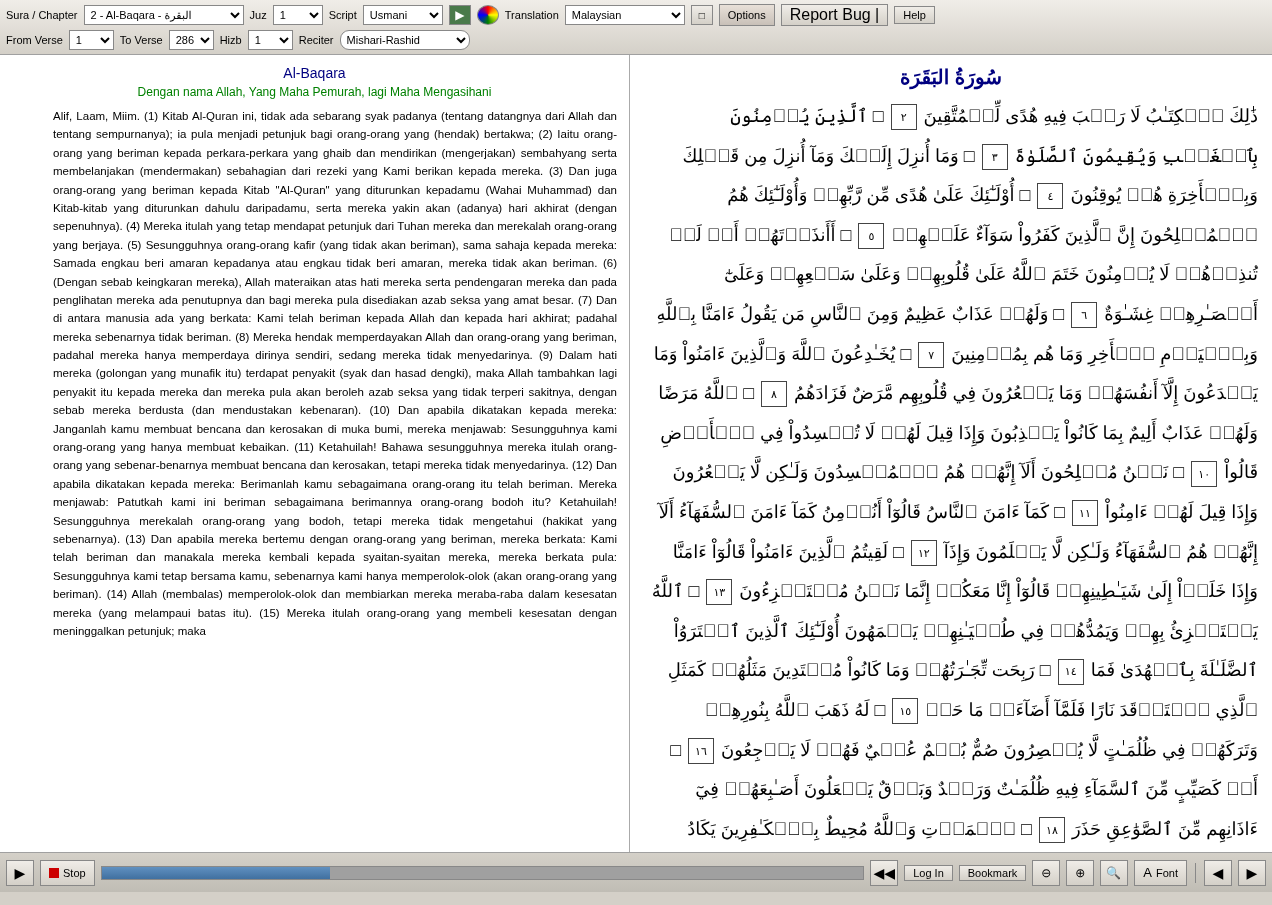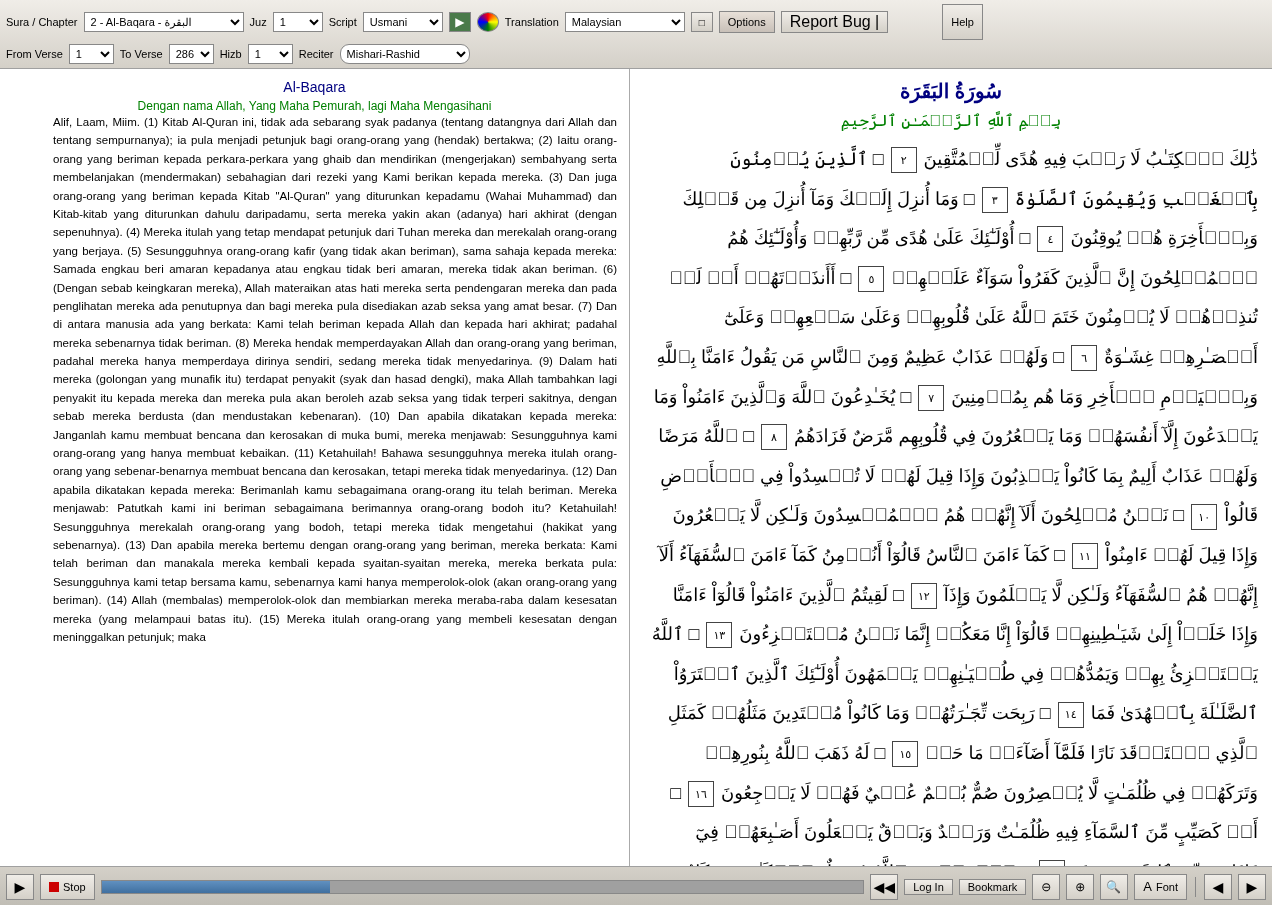--- a/index.html
+++ b/index.html
@@ -53,24 +53,23 @@
       border: 1px solid #888;
       font-size: 16px;
       height: 22px;
       padding: 0 8px;
       cursor: pointer;
     }
     .help-btn {
       background: linear-gradient(to bottom, #f0ede8, #d4d0c8);
       border: 1px solid #888;
       font-size: 11px;
-      height: 36px;
-      padding: 0 8px;
-      cursor: pointer;
-      margin-left: 48px;
+      height: 18px;
+      padding: 0 8px;
+      cursor: pointer;
     }
     .options-btn {
       background: linear-gradient(to bottom, #e8e0d8, #c8c0b8);
       border: 1px solid #888;
       font-size: 11px;
       height: 22px;
       padding: 0 8px;
       cursor: pointer;
     }
 
@@ -94,20 +93,21 @@
       text-align: center;
       font-size: 14px;
       font-weight: normal;
       color: #000080;
       margin-bottom: 4px;
     }
     .left-pane-bismillah {
       text-align: center;
       font-size: 12px;
       color: #008000;
+      margin-bottom: 8px;
     }
     .left-pane-text {
       font-size: 11.5px;
       line-height: 1.6;
       color: #000;
       text-align: justify;
       margin-left: 41px;
     }
 
     
@@ -283,21 +283,20 @@
 <div class="main-area">
 
   <div class="left-pane">
     <div class="left-pane-title">Al-Baqara</div>
     <div class="left-pane-bismillah">Dengan nama Allah, Yang Maha Pemurah, lagi Maha Mengasihani</div>
     <div class="left-pane-text">Alif, Laam, Miim. (1) Kitab Al-Quran ini, tidak ada sebarang syak padanya (tentang datangnya dari Allah dan tentang sempurnanya); ia pula menjadi petunjuk bagi orang-orang yang (hendak) bertakwa; (2) Iaitu orang-orang yang beriman kepada perkara-perkara yang ghaib dan mendirikan (mengerjakan) sembahyang serta membelanjakan (mendermakan) sebahagian dari rezeki yang Kami berikan kepada mereka. (3) Dan juga orang-orang yang beriman kepada Kitab "Al-Quran" yang diturunkan kepadamu (Wahai Muhammad) dan Kitab-kitab yang diturunkan dahulu daripadamu, serta mereka yakin akan (adanya) hari akhirat (dengan sepenuhnya). (4) Mereka itulah yang tetap mendapat petunjuk dari Tuhan mereka dan merekalah orang-orang yang berjaya. (5) Sesungguhnya orang-orang kafir (yang tidak akan beriman), sama sahaja kepada mereka: Samada engkau beri amaran kepadanya atau engkau tidak beri amaran, mereka tidak akan beriman. (6) (Dengan sebab keingkaran mereka), Allah materaikan atas hati mereka serta pendengaran mereka dan pada penglihatan mereka ada penutupnya dan bagi mereka pula disediakan azab seksa yang amat besar. (7) Dan di antara manusia ada yang berkata: Kami telah beriman kepada Allah dan kepada hari akhirat; padahal mereka sebenarnya tidak beriman. (8) Mereka hendak memperdayakan Allah dan orang-orang yang beriman, padahal mereka hanya memperdaya dirinya sendiri, sedang mereka tidak menyedarinya. (9) Dalam hati mereka (golongan yang munafik itu) terdapat penyakit (syak dan hasad dengki), maka Allah tambahkan lagi penyakit itu kepada mereka dan mereka pula akan beroleh azab seksa yang tidak terperi sakitnya, dengan sebab mereka berdusta (dan mendustakan kebenaran). (10) Dan apabila dikatakan kepada mereka: Janganlah kamu membuat bencana dan kerosakan di muka bumi, mereka menjawab: Sesungguhnya kami orang-orang yang hanya membuat kebaikan. (11) Ketahuilah! Bahawa sesungguhnya mereka itulah orang-orang yang sebenar-benarnya membuat bencana dan kerosakan, tetapi mereka tidak menyedarinya. (12) Dan apabila dikatakan kepada mereka: Berimanlah kamu sebagaimana orang-orang itu telah beriman. Mereka menjawab: Patutkah kami ini beriman sebagaimana berimannya orang-orang bodoh itu? Ketahuilah! Sesungguhnya merekalah orang-orang yang bodoh, tetapi mereka tidak mengetahui (hakikat yang sebenarnya). (13) Dan apabila mereka bertemu dengan orang-orang yang beriman, mereka berkata: Kami telah beriman dan manakala mereka kembali kepada syaitan-syaitan mereka, mereka berkata pula: Sesungguhnya kami tetap bersama kamu, sebenarnya kami hanya memperolok-olok (akan orang-orang yang beriman). (14) Allah (membalas) memperolok-olok dan membiarkan mereka meraba-raba dalam kesesatan mereka (yang melampaui batas itu). (15) Mereka itulah orang-orang yang membeli kesesatan dengan meninggalkan petunjuk; maka</div>
   </div>
 
   <div class="right-pane">
     <div class="right-pane-title">سُورَةُ البَقَرَة</div>
-    <div class="right-pane-bismillah">بِسۡمِ ٱللَّهِ ٱلرَّحۡمَـٰنِ ٱلرَّحِيمِ</div>
     <div class="arabic-text">
       
     <span> ذَٰلِكَ ٱلۡكِتَـٰبُ لَا رَيۡبَ فِيهِ هُدًى لِّلۡمُتَّقِينَ <span style="display:inline-flex;align-items:center;justify-content:center;width:26px;height:26px;border:1px solid #444;font-size:11px;margin:0 2px;vertical-align:middle;">٢</span> □ </span><span> ٱلَّذِينَ يُؤۡمِنُونَ بِٱلۡغَيۡبِ وَيُقِيمُونَ ٱلصَّلَوٰةَ <span style="display:inline-flex;align-items:center;justify-content:center;width:26px;height:26px;border:1px solid #444;font-size:11px;margin:0 2px;vertical-align:middle;">٣</span> □ </span><span> وَمَا أُنزِلَ إِلَيۡكَ وَمَآ أُنزِلَ مِن قَبۡلِكَ وَبِٱلۡأَخِرَةِ هُمۡ يُوقِنُونَ <span style="display:inline-flex;align-items:center;justify-content:center;width:26px;height:26px;border:1px solid #444;font-size:11px;margin:0 2px;vertical-align:middle;">٤</span> □ </span><span> أُوْلَـٰٓئِكَ عَلَىٰ هُدًى مِّن رَّبِّهِمۡ وَأُوْلَـٰٓئِكَ هُمُ ٱلۡمُفۡلِحُونَ إِنَّ ٱلَّذِينَ كَفَرُواْ سَوَآءٌ عَلَيۡهِمۡ <span style="display:inline-flex;align-items:center;justify-content:center;width:26px;height:26px;border:1px solid #444;font-size:11px;margin:0 2px;vertical-align:middle;">٥</span> □ </span><span> أَأَنذَرۡتَهُمۡ أَمۡ لَمۡ تُنذِرۡهُمۡ لَا يُؤۡمِنُونَ خَتَمَ ٱللَّهُ عَلَىٰ قُلُوبِهِمۡ وَعَلَىٰ سَمۡعِهِمۡ وَعَلَىٰٓ أَبۡصَـٰرِهِمۡ غِشَـٰوَةٌ <span style="display:inline-flex;align-items:center;justify-content:center;width:26px;height:26px;border:1px solid #444;font-size:11px;margin:0 2px;vertical-align:middle;">٦</span> □ </span><span> وَلَهُمۡ عَذَابٌ عَظِيمٌ وَمِنَ ٱلنَّاسِ مَن يَقُولُ ءَامَنَّا بِٱللَّهِ وَبِٱلۡيَوۡمِ ٱلۡأَخِرِ وَمَا هُم بِمُؤۡمِنِينَ <span style="display:inline-flex;align-items:center;justify-content:center;width:26px;height:26px;border:1px solid #444;font-size:11px;margin:0 2px;vertical-align:middle;">٧</span> □ </span><span> يُخَـٰدِعُونَ ٱللَّهَ وَٱلَّذِينَ ءَامَنُواْ وَمَا يَخۡدَعُونَ إِلَّآ أَنفُسَهُمۡ وَمَا يَشۡعُرُونَ فِي قُلُوبِهِم مَّرَضٌ فَزَادَهُمُ <span style="display:inline-flex;align-items:center;justify-content:center;width:26px;height:26px;border:1px solid #444;font-size:11px;margin:0 2px;vertical-align:middle;">٨</span> □ </span><span> ٱللَّهُ مَرَضًا وَلَهُمۡ عَذَابٌ أَلِيمٌ بِمَا كَانُواْ يَكۡذِبُونَ وَإِذَا قِيلَ لَهُمۡ لَا تُفۡسِدُواْ فِي ٱلۡأَرۡضِ قَالُواْ <span style="display:inline-flex;align-items:center;justify-content:center;width:26px;height:26px;border:1px solid #444;font-size:11px;margin:0 2px;vertical-align:middle;">١٠</span> □ </span><span> نَحۡنُ مُصۡلِحُونَ أَلَآ إِنَّهُمۡ هُمُ ٱلۡمُفۡسِدُونَ وَلَـٰكِن لَّا يَشۡعُرُونَ وَإِذَا قِيلَ لَهُمۡ ءَامِنُواْ <span style="display:inline-flex;align-items:center;justify-content:center;width:26px;height:26px;border:1px solid #444;font-size:11px;margin:0 2px;vertical-align:middle;">١١</span> □ </span><span> كَمَآ ءَامَنَ ٱلنَّاسُ قَالُوٓاْ أَنُؤۡمِنُ كَمَآ ءَامَنَ ٱلسُّفَهَآءُ أَلَآ إِنَّهُمۡ هُمُ ٱلسُّفَهَآءُ وَلَـٰكِن لَّا يَعۡلَمُونَ وَإِذَآ <span style="display:inline-flex;align-items:center;justify-content:center;width:26px;height:26px;border:1px solid #444;font-size:11px;margin:0 2px;vertical-align:middle;">١٢</span> □ </span><span> لَقِيتُمُ ٱلَّذِينَ ءَامَنُواْ قَالُوٓاْ ءَامَنَّا وَإِذَا خَلَوۡاْ إِلَىٰ شَيَـٰطِينِهِمۡ قَالُوٓاْ إِنَّا مَعَكُمۡ إِنَّمَا نَحۡنُ مُسۡتَهۡزِءُونَ <span style="display:inline-flex;align-items:center;justify-content:center;width:26px;height:26px;border:1px solid #444;font-size:11px;margin:0 2px;vertical-align:middle;">١٣</span> □ </span><span> ٱللَّهُ يَسۡتَهۡزِئُ بِهِمۡ وَيَمُدُّهُمۡ فِي طُغۡيَـٰنِهِمۡ يَعۡمَهُونَ أُوْلَـٰٓئِكَ ٱلَّذِينَ ٱشۡتَرَوُاْ ٱلضَّلَـٰلَةَ بِٱلۡهُدَىٰ فَمَا <span style="display:inline-flex;align-items:center;justify-content:center;width:26px;height:26px;border:1px solid #444;font-size:11px;margin:0 2px;vertical-align:middle;">١٤</span> □ </span><span> رَبِحَت تِّجَـٰرَتُهُمۡ وَمَا كَانُواْ مُهۡتَدِينَ مَثَلُهُمۡ كَمَثَلِ ٱلَّذِي ٱسۡتَوۡقَدَ نَارًا فَلَمَّآ أَضَآءَتۡ مَا حَوۡ <span style="display:inline-flex;align-items:center;justify-content:center;width:26px;height:26px;border:1px solid #444;font-size:11px;margin:0 2px;vertical-align:middle;">١٥</span> □ </span><span> لَهُ ذَهَبَ ٱللَّهُ بِنُورِهِمۡ وَتَرَكَهُمۡ فِي ظُلُمَـٰتٍ لَّا يُبۡصِرُونَ صُمٌّ بُكۡمٌ عُمۡيٌ فَهُمۡ لَا يَرۡجِعُونَ <span style="display:inline-flex;align-items:center;justify-content:center;width:26px;height:26px;border:1px solid #444;font-size:11px;margin:0 2px;vertical-align:middle;">١٦</span> □ </span><span> أَوۡ كَصَيِّبٍ مِّنَ ٱلسَّمَآءِ فِيهِ ظُلُمَـٰتٌ وَرَعۡدٌ وَبَرۡقٌ يَجۡعَلُونَ أَصَـٰبِعَهُمۡ فِيٓ ءَاذَانِهِم مِّنَ ٱلصَّوَٰعِقِ حَذَرَ <span style="display:inline-flex;align-items:center;justify-content:center;width:26px;height:26px;border:1px solid #444;font-size:11px;margin:0 2px;vertical-align:middle;">١٨</span> □ </span><span> ٱلۡمَوۡتِ وَٱللَّهُ مُحِيطٌ بِٱلۡكَـٰفِرِينَ يَكَادُ ٱلۡبَرۡقُ يَخۡطَفُ أَبۡصَـٰرَهُمۡ كُلَّمَآ أَضَآءَ لَهُم مَّشَوۡاْ فِيهِ  □ </span></div>
   </div>
 </div>
 
 <div class="statusbar">
   <button class="play-btn">▶</button>
   <button class="stop-btn">
     <span class="stop-indicator"></span>

